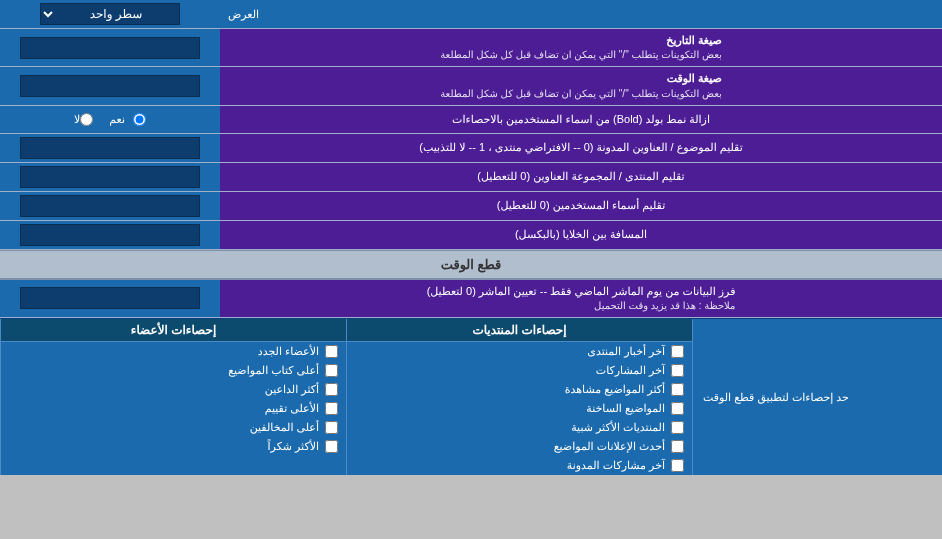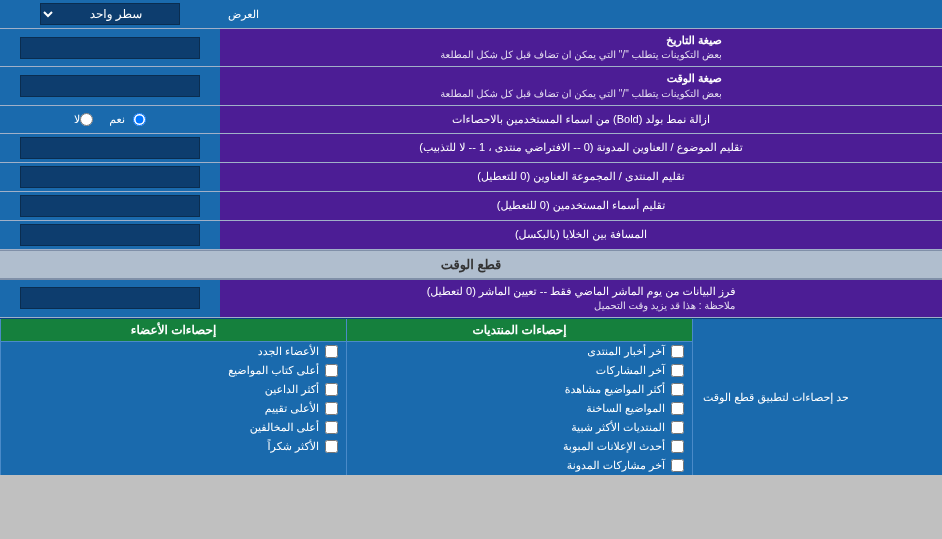--- a/index.html
+++ b/index.html
@@ -151,21 +151,21 @@
       display: flex;
       flex: 1;
     }
 
     .stats-col-wrap {
       flex: 1;
       border-left: 1px solid #4a8ac8;
     }
 
     .col-title {
-      background: #15803d;
+      background: #0c4a6e;
       color: white;
       font-weight: bold;
       font-size: 12px;
       text-align: center;
       padding: 4px 6px;
       border-bottom: 1px solid #4a8ac8;
     }
 
     .checkbox-item {
       display: flex;
@@ -301,21 +301,21 @@
         <div class="checkbox-item">
           <input type="checkbox" style="">
           <span>المواضيع الساخنة</span>
         </div>
         <div class="checkbox-item">
           <input type="checkbox" style="">
           <span>المنتديات الأكثر شبية</span>
         </div>
         <div class="checkbox-item">
           <input type="checkbox" style="">
-          <span>أحدث الإعلانات المبوبة</span>
+          <span>أحدث الإعلانات المواضيع</span>
         </div>
         <div class="checkbox-item">
           <input type="checkbox" style="">
           <span>آخر مشاركات المدونة</span>
         </div>
       </div>
 
       <div class="stats-col-wrap">
         <div class="col-title">إحصاءات الأعضاء</div>
         <div class="checkbox-item">

